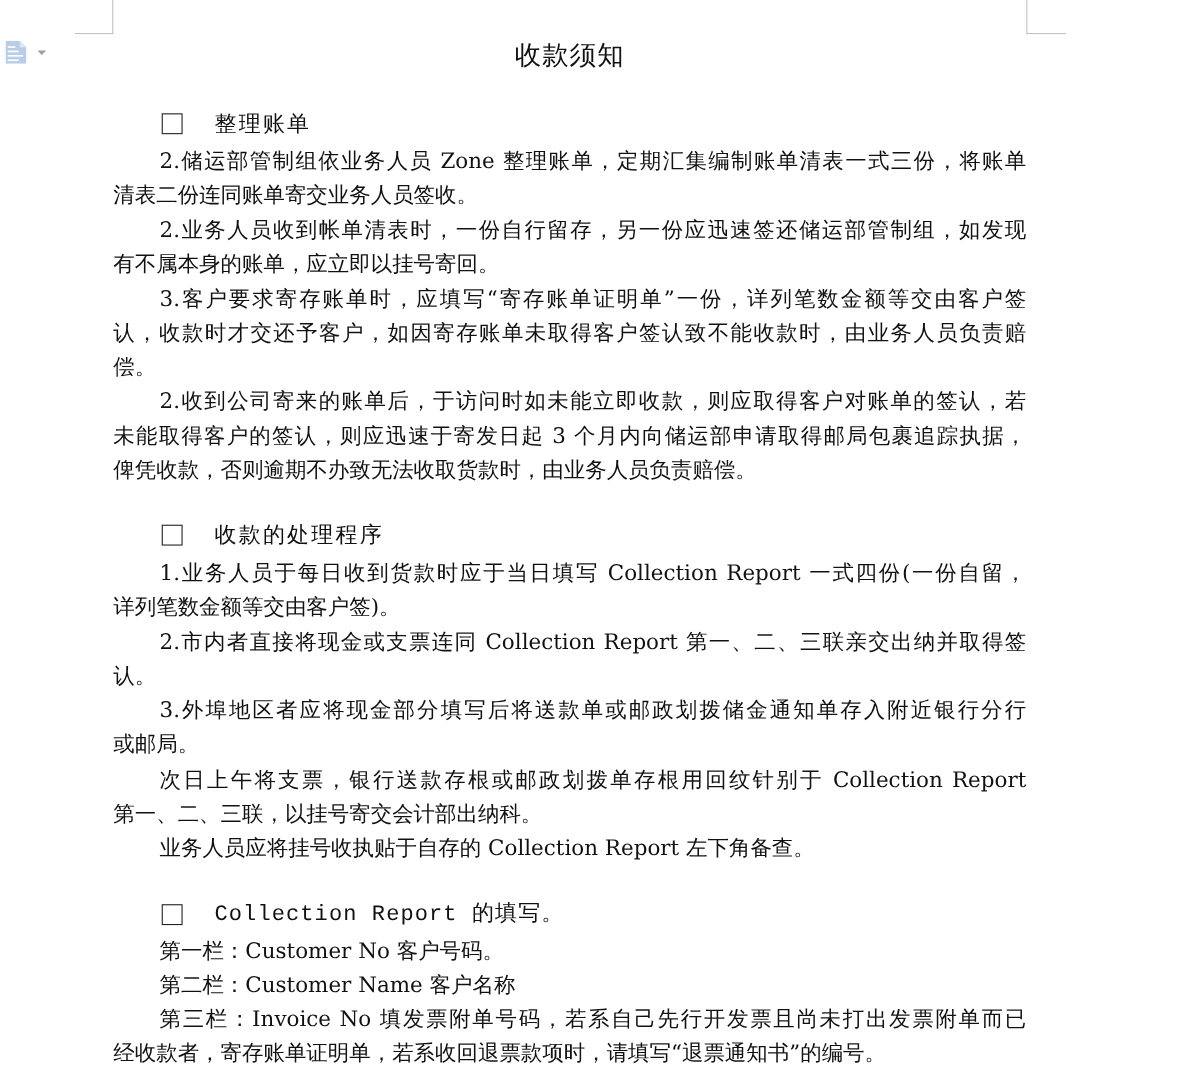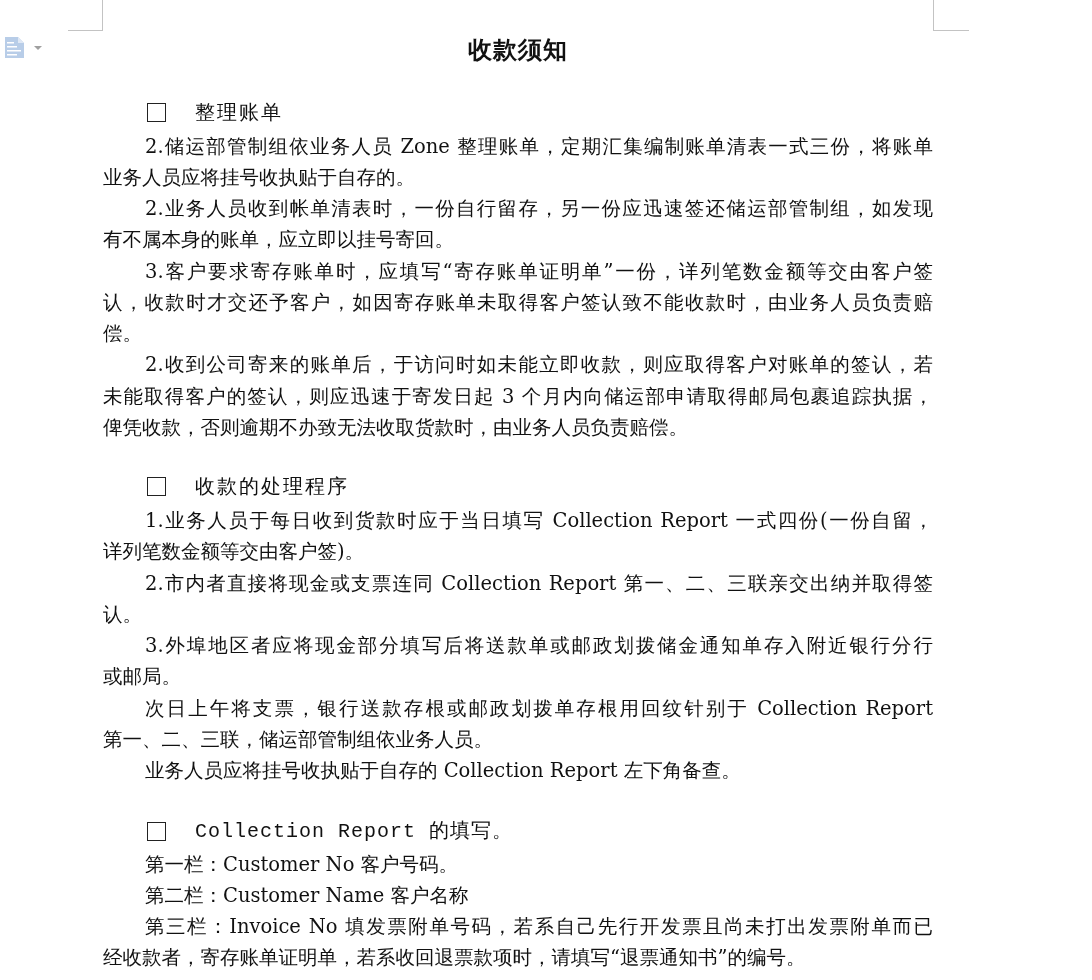--- a/index.html
+++ b/index.html
@@ -6,21 +6,21 @@
   body { width: 1092px; height: 980px; position: relative; overflow: hidden;
          font-family: "DejaVu Serif", "Liberation Serif", serif; color: #111; }
   .corner { position: absolute; border-color: #c3c3c3; border-style: solid; border-width: 0; }
   .corner-tl { left: 68px; top: 0; width: 34px; height: 30px; border-right-width: 1px; border-bottom-width: 1px; }
   .corner-tr { left: 933px; top: 0; width: 35px; height: 30px; border-left-width: 1px; border-bottom-width: 1px; }
   .doc-icon { position: absolute; left: 5px; top: 37px; width: 19px; height: 21px; }
   .doc-caret { position: absolute; left: 34px; top: 46px; width: 0; height: 0;
                border-left: 4px solid transparent; border-right: 4px solid transparent; border-top: 4px solid #a0a0a0; }
   .page { position: absolute; left: 103px; top: 0; width: 830px; }
   .title { position: absolute; left: 0; top: 32px; width: 830px; text-align: center;
-           font-family: "DejaVu Sans", "Liberation Sans", sans-serif; font-weight: bold; font-size: 24px; line-height: 36px; letter-spacing: 1px; }
+           font-family: "DejaVu Sans", "Liberation Sans", sans-serif; font-weight: normal; font-size: 24px; line-height: 36px; letter-spacing: 1px; }
   .line { position: absolute; left: 0; width: 830px; height: 31px; font-size: 19.5px; line-height: 31px; white-space: nowrap; }
   .line.justify { text-align: justify; text-align-last: justify; }
   .line.indent { left: 42px; width: 788px; }
   .heading { position: absolute; left: 44px; height: 31px; font-size: 20px; line-height: 31px; letter-spacing: 2px; white-space: nowrap; }
   .checkbox { position: absolute; left: 0; top: 6px; width: 17px; height: 17px; border: 1.5px solid #222; }
   .heading-label { position: absolute; left: 48px; top: 0; }
   .clipped { position: absolute; left: 42px; top: 972px; width: 180px; height: 8px; overflow: hidden; }
 </style>
 </head>
 <body>
@@ -41,21 +41,21 @@
 <div class="doc-caret"></div>
 
 <div class="page">
   <div class="title">收款须知</div>
 
   <div class="heading" style="top:97px">
     <span class="checkbox"></span>
     <span class="heading-label">整理账单</span>
   </div>
   <div class="line indent justify" style="top:131px">2.储运部管制组依业务人员 Zone 整理账单，定期汇集编制账单清表一式三份，将账单</div>
-  <div class="line" style="top:162px">业务人员应将挂号收执贴于自存的。</div>
+  <div class="line" style="top:162px">清表二份连同账单寄交业务人员签收。</div>
 
   <div class="line indent justify" style="top:193px">2.业务人员收到帐单清表时，一份自行留存，另一份应迅速签还储运部管制组，如发现</div>
   <div class="line" style="top:224px">有不属本身的账单，应立即以挂号寄回。</div>
 
   <div class="line indent justify" style="top:256px">3.客户要求寄存账单时，应填写“寄存账单证明单”一份，详列笔数金额等交由客户签</div>
   <div class="line justify" style="top:287px">认，收款时才交还予客户，如因寄存账单未取得客户签认致不能收款时，由业务人员负责赔</div>
   <div class="line" style="top:318px">偿。</div>
 
   <div class="line indent justify" style="top:349px">2.收到公司寄来的账单后，于访问时如未能立即收款，则应取得客户对账单的签认，若</div>
   <div class="line justify" style="top:381px">未能取得客户的签认，则应迅速于寄发日起 3 个月内向储运部申请取得邮局包裹追踪执据，</div>
@@ -68,21 +68,21 @@
   <div class="line indent justify" style="top:505px">1.业务人员于每日收到货款时应于当日填写 Collection Report 一式四份(一份自留，</div>
   <div class="line" style="top:536px">详列笔数金额等交由客户签)。</div>
 
   <div class="line indent justify" style="top:568px">2.市内者直接将现金或支票连同 Collection Report 第一、二、三联亲交出纳并取得签</div>
   <div class="line" style="top:599px">认。</div>
 
   <div class="line indent justify" style="top:630px">3.外埠地区者应将现金部分填写后将送款单或邮政划拨储金通知单存入附近银行分行</div>
   <div class="line" style="top:661px">或邮局。</div>
 
   <div class="line indent justify" style="top:693px">次日上午将支票，银行送款存根或邮政划拨单存根用回纹针别于 Collection Report</div>
-  <div class="line" style="top:724px">第一、二、三联，储运部管制组依业务人员。</div>
+  <div class="line" style="top:724px">第一、二、三联，以挂号寄交会计部出纳科。</div>
 
   <div class="line indent" style="top:755px">业务人员应将挂号收执贴于自存的 Collection Report 左下角备查。</div>
 
   <div class="heading" style="top:816px">
     <span class="checkbox"></span>
     <span class="heading-label" style="font-family:Liberation Mono, monospace; letter-spacing:1px;text-align:right;">Collection Report 的填写。</span>
   </div>
   <div class="line indent" style="top:849px">第一栏：Customer No 客户号码。</div>
   <div class="line indent" style="top:880px">第二栏：Customer Name 客户名称</div>
   <div class="line indent justify" style="top:911px">第三栏：Invoice No 填发票附单号码，若系自己先行开发票且尚未打出发票附单而已</div>

